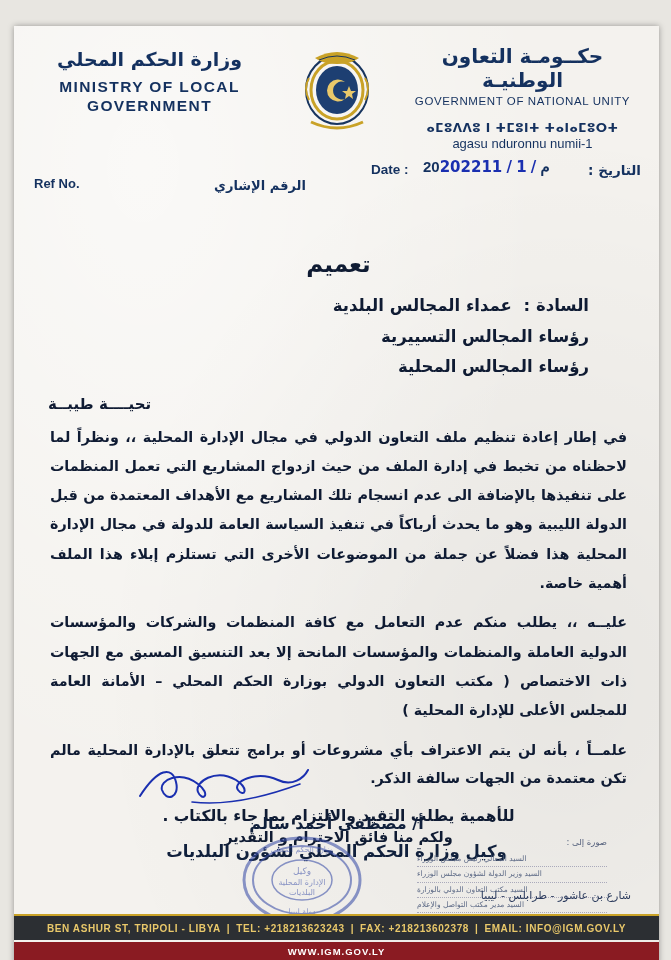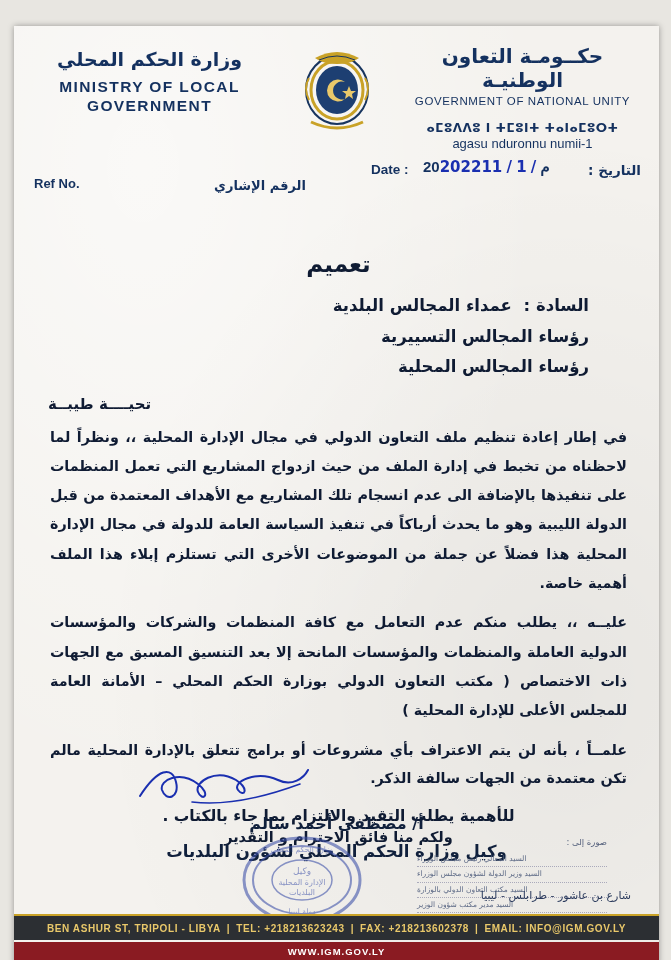--- a/index.html
+++ b/index.html
@@ -497,20 +497,23 @@
       <div class="cc-row">
           <span>السيد المعالي رئيس مجلس الوزراء</span>
         </div>
       <div class="cc-row">
           <span>السيد وزير الدولة لشؤون مجلس الوزراء</span>
         </div>
       <div class="cc-row">
           <span>السيد مكتب التعاون الدولي بالوزارة</span>
         </div>
       <div class="cc-row">
+          <span>السيد مدير مكتب التواصل والإعلام</span>
+        </div>
+      <div class="cc-row">
           <span>السيد مدير مكتب شؤون الوزير</span>
         </div>
       <div class="cc-row">
           <span>الحفــظ</span>
         </div>
     </div>
 
     <div class="footer-ar">
       <div>شارع بن عاشور - طرابلس - ليبيا</div>
     </div>

